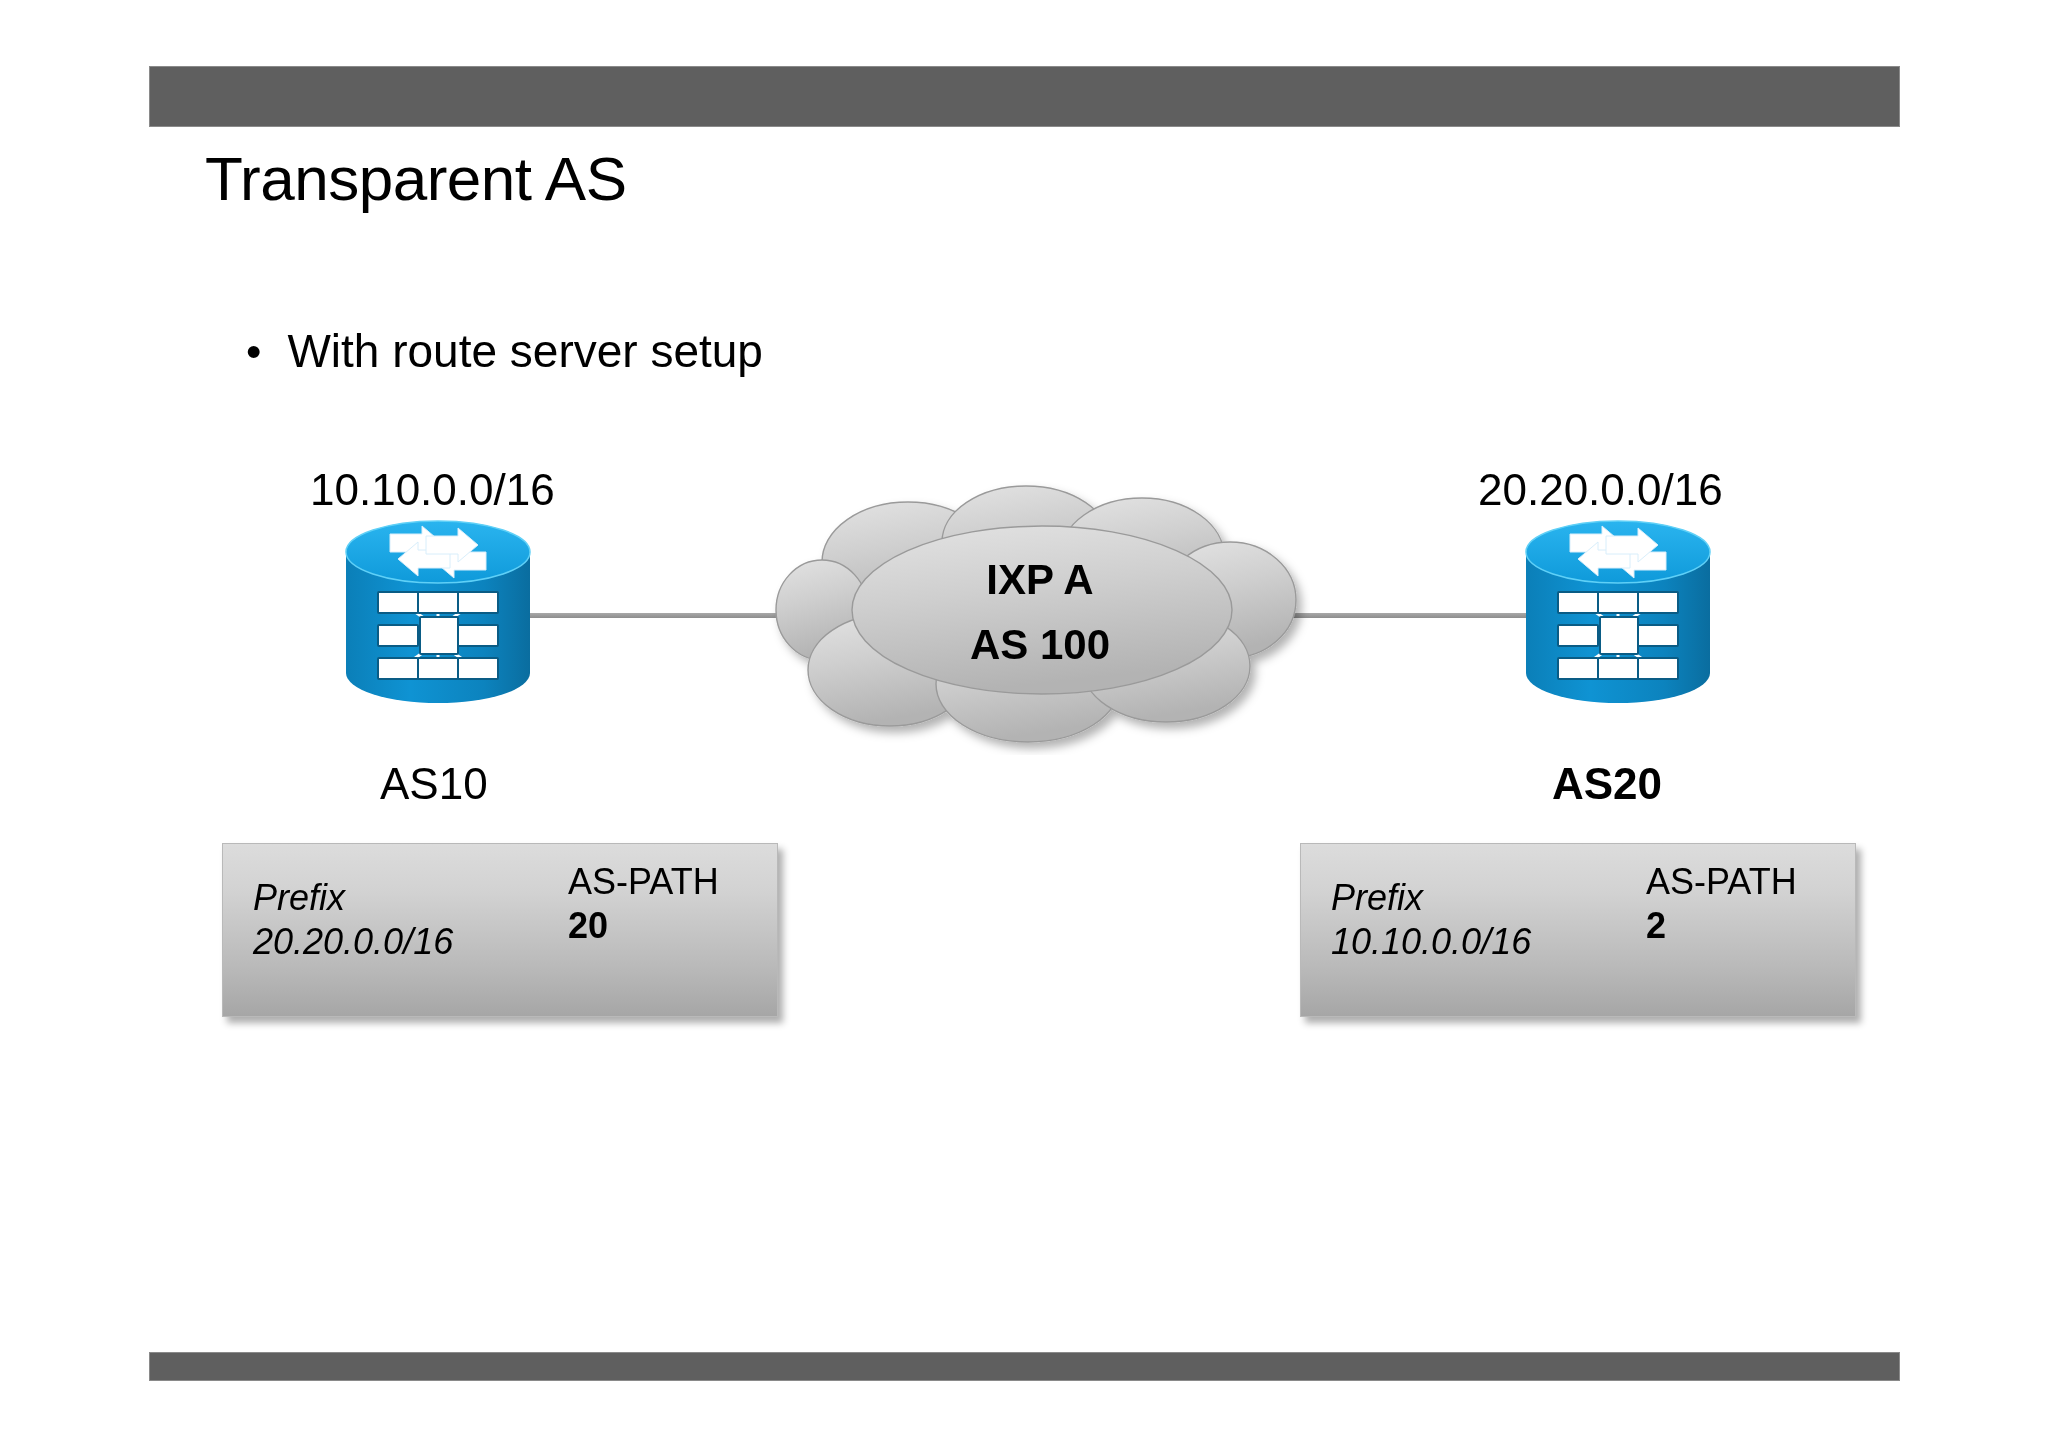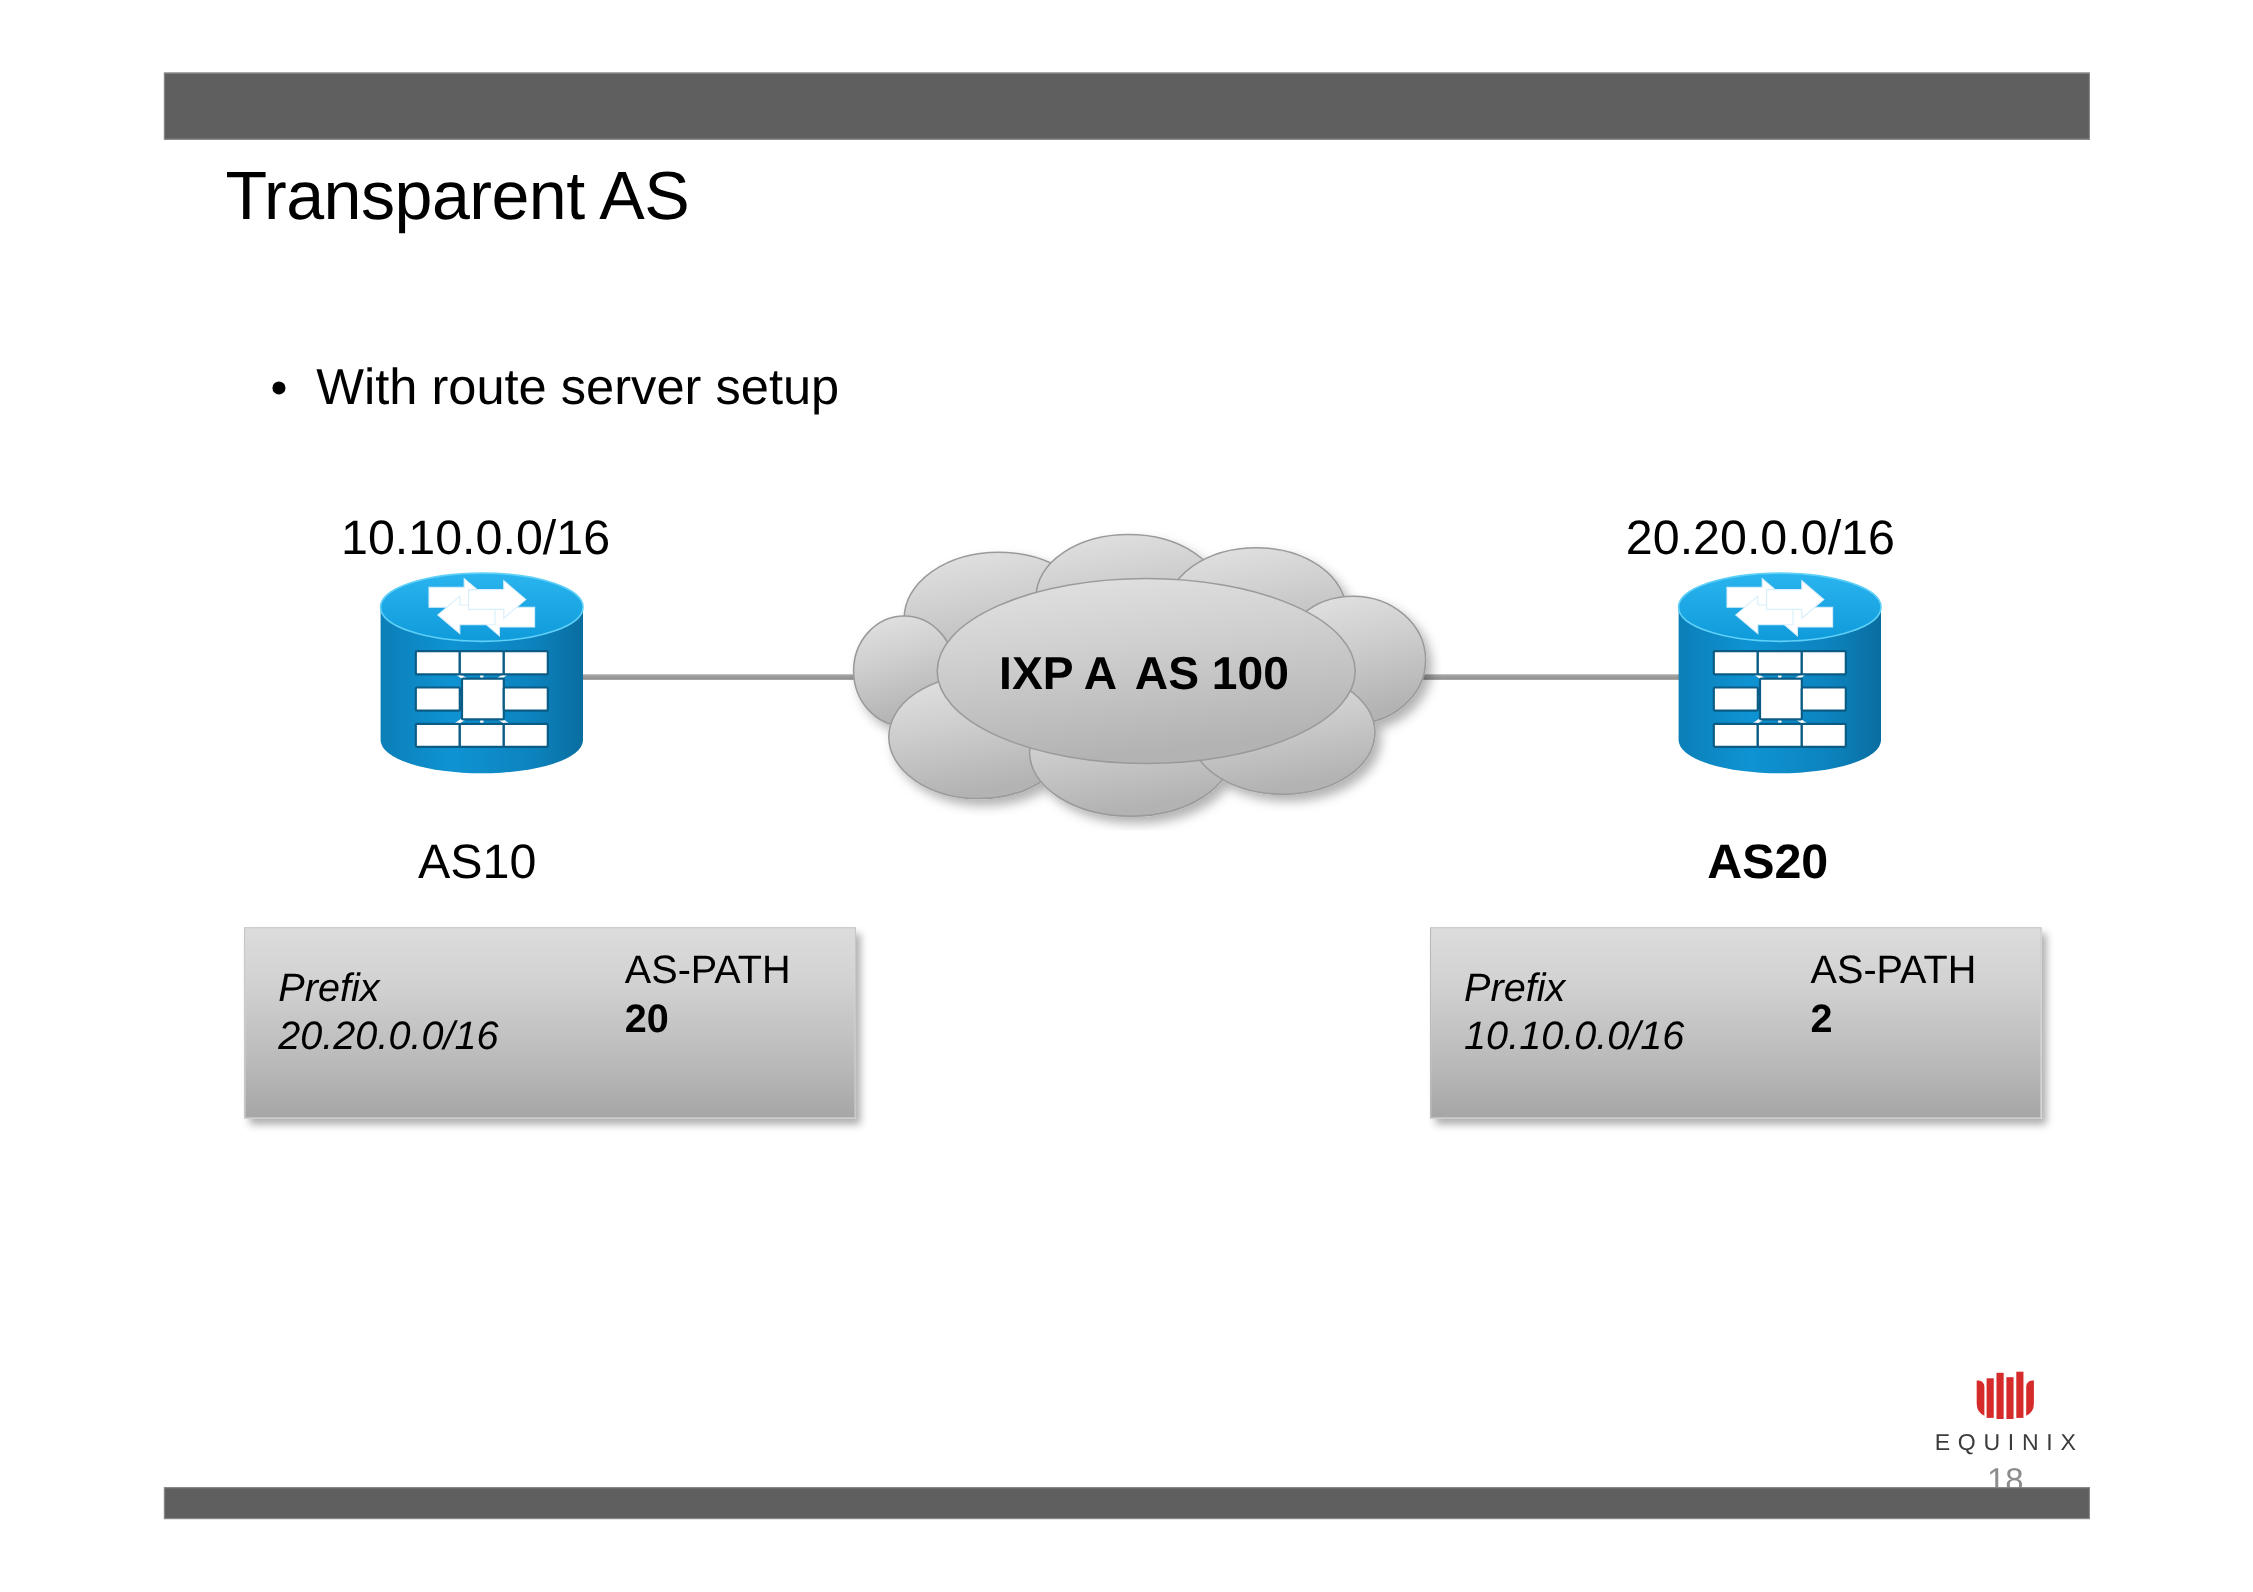--- a/index.html
+++ b/index.html
@@ -116,21 +116,21 @@
     height: 285px;
   }
   .cloud svg { display: block; width: 100%; height: 100%; }
   .cloud-text {
     position: absolute;
     left: 0;
     top: 0;
     width: 540px;
     height: 285px;
     display: flex;
-    flex-direction: row;
+    flex-direction: column;
     align-items: center;
     justify-content: center;
     gap: 16px;
     font-size: 42px;
     font-weight: bold;
     line-height: 1.15;
     pointer-events: none;
   }
 
   
@@ -347,30 +347,16 @@
     <div class="info-col col-a">
       <div>Prefix</div>
       <div>10.10.0.0/16</div>
     </div>
     <div class="info-col col-b">
       <div>AS-PATH</div>
       <div class="info-strong">2</div>
     </div>
   </div>
 
-  <div class="logo-wrap">
-    <svg class="logo-mark" width="72" height="52" viewBox="0 0 72 52" xmlns="http://www.w3.org/2000/svg">
-      <g fill="#d62b2b">
-        <path d="M10,12 L10,33 Q10,41 17,44 L17,18 Q17,13 12,12 Z"></path>
-        <rect x="19" y="10" width="6.5" height="36"></rect>
-        <rect x="28" y="5" width="6.5" height="42"></rect>
-        <rect x="37" y="9" width="6.5" height="38"></rect>
-        <rect x="46" y="4" width="6.5" height="42"></rect>
-        <path d="M62,12 L62,33 Q62,41 55,44 L55,18 Q55,13 60,12 Z"></path>
-      </g>
-    </svg>
-    <div class="logo-word">EQUINIX</div>
-    <div class="page-number">18</div>
-  </div>
 
   <div class="bottom-bar"></div>
 
 </div>
 
 </body></html>

